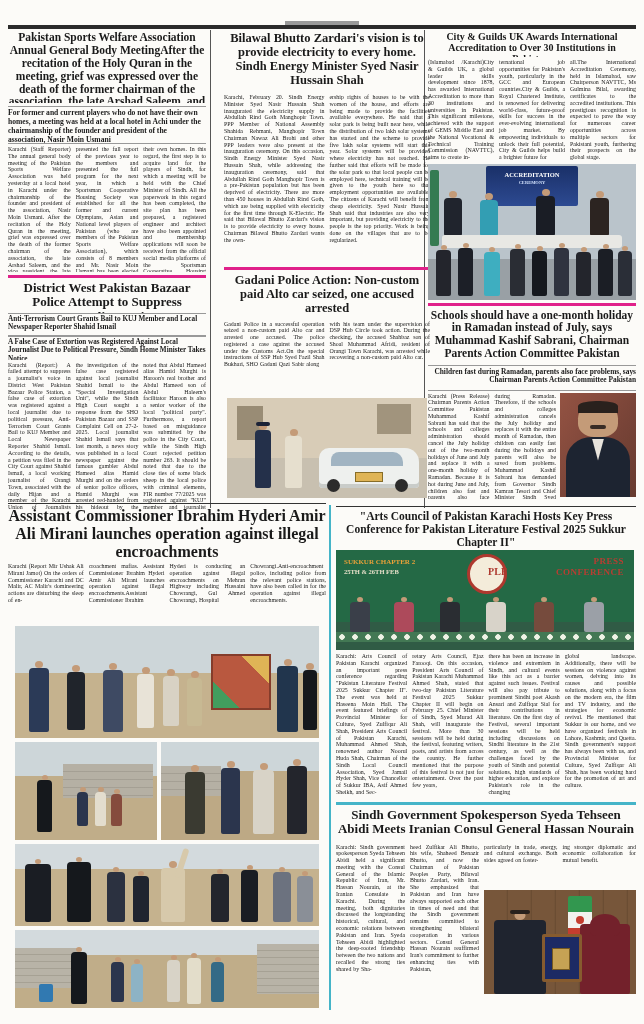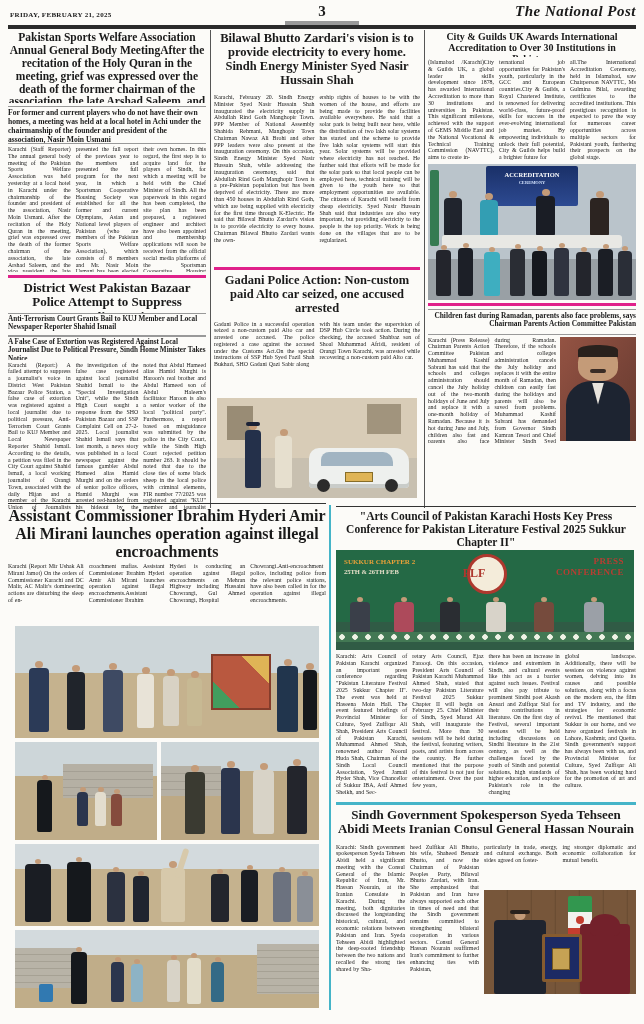--- a/index.html
+++ b/index.html
@@ -17,21 +17,21 @@
   .cols{display:flex;gap:5px;text-align:justify;overflow:hidden;}
   .cols > div{flex:1;font-size:5.9px;line-height:6.8px;word-spacing:.4px;}
   .pinkrule{height:2.5px;background:#e0218a;margin:3px 0;}
   .tealrule{height:2.5px;background:#45b4c8;margin:3px 0;}
   .hairline-t{border-top:.5px solid #999;}
   .hairline-b{border-bottom:.5px solid #999;}
   .vrule{position:absolute;top:30px;height:478px;width:1px;background:#555;}
   .vrule-teal{position:absolute;top:505px;height:505px;width:2px;background:#45b4c8;}
   
   #colA{position:absolute;left:8px;top:31px;width:198px;}
-  #colB{position:absolute;left:214px;top:31px;width:206px;}
+  #colB{position:absolute;left:224px;top:31px;width:206px;}
   #colC{position:absolute;left:428px;top:31px;width:208px;}
   #botL{position:absolute;left:8px;top:503px;width:318px;border-top:1px solid #333;}
   #botR{position:absolute;left:336px;top:506px;width:300px;border-top:1px solid #333;}
   
   .photo{position:relative;overflow:hidden;background:#cfd4d6;filter:saturate(.9);}
   .photo *{position:absolute;}
   .p{position:absolute;border-radius:4px 4px 2px 2px;background:var(--c,#222);}
   .p::before{content:"";position:absolute;top:-7px;left:50%;transform:translateX(-50%);width:8px;height:7px;border-radius:50%;background:#c89a73;}
   .p-sm::before{top:-5px;width:6px;height:5px;}
   .p-lg::before{top:-9px;width:11px;height:9px;}
@@ -49,25 +49,20 @@
   .enc-hl{font-size:16px;margin:3px 0 2px;}
   .arts-hl{font-size:11.5px;margin:3px 0 2px;}
   .con-hl{font-size:13px;margin:2px 0;}
   .mini-cols > div{font-size:5.9px;line-height:6.8px;}
 </style>
 </head>
 <body>
 
 <div class="page">
 
-  <div class="hdr">
-    <span class="hdr-date">FRIDAY, FEBRUARY 21, 2025</span>
-    <span class="hdr-num">3</span>
-    <span class="hdr-mast">The National Post</span>
-  </div>
   <div class="hdr-rule"></div>
   <div class="hdr-num-bar" style="top:21px;z-index:2;"></div>
 
   <div class="vrule" style="left:210px;"></div>
   <div class="vrule" style="left:424px;"></div>
   <div class="vrule-teal" style="left:329px;"></div>
 
   <div id="colA">
     <div class="hl sports-hl" style="height:72px;overflow:hidden;">Pakistan Sports Welfare Association Annual General Body MeetingAfter the recitation of the Holy Quran in the meeting, grief was expressed over the death of the former chairman of the association, the late Arshad Saleem, and the vice president, the late Naeem Gul</div>
     <div class="sub sports-sub hairline-t hairline-b" style="height:32px;overflow:hidden;">For former and current players who do not have their own homes, a meeting was held at a local hotel in Achi under the chairmanship of the founder and president of the association, Nasir Moin Usmani</div>
@@ -136,20 +131,21 @@
       <i class="p p-sm" style="--c:#1c1f28;left:30px;bottom:4px;width:15px;height:48px;"></i>
       <i class="p p-sm" style="--c:#34b0c4;left:56px;bottom:4px;width:16px;height:44px;"></i>
       <i class="p p-sm" style="--c:#2a2d35;left:82px;bottom:4px;width:15px;height:47px;"></i>
       <i class="p p-sm" style="--c:#15181f;left:104px;bottom:4px;width:15px;height:45px;"></i>
       <i class="p p-sm" style="--c:#2f3340;left:126px;bottom:4px;width:15px;height:48px;"></i>
       <i class="p p-sm" style="--c:#23252d;left:148px;bottom:4px;width:15px;height:44px;"></i>
       <i class="p p-sm" style="--c:#1b1e26;left:170px;bottom:4px;width:15px;height:47px;"></i>
       <i class="p p-sm" style="--c:#2a2e38;left:190px;bottom:4px;width:14px;height:45px;"></i>
     </div>
     <div class="pinkrule"></div>
+    <div class="hl sch-hl" style="height:56px;overflow:hidden;">Schools should have a one-month holiday in Ramadan instead of July, says Muhammad Kashif Sabrani, Chairman Parents Action Committee Pakistan</div>
     <div class="sub sch-sub hairline-t hairline-b" style="height:20px;overflow:hidden;text-align:right;">Children fast during Ramadan, parents also face problems, says Chairman Parents Action Committee Pakistan</div>
     <div style="display:flex;gap:4px;margin-top:2px;">
       <div class="cols" style="flex:1;height:106px;">
         <div>Karachi (Press Release) Chairman Parents Action Committee Pakistan Muhammad Kashif Sabrani has said that the schools and colleges administration should cancel the July holiday out of the two-month holidays of June and July and replace it with a one-month holiday of Ramadan. Because it is hot during June and July, children also fast and parents also face problems during school hours in the morning</div>
         <div>during Ramadan. Therefore, if the schools and colleges administration cancels the July holiday and replaces it with the entire month of Ramadan, then children can easily fast during the holidays and parents will also be saved from problems. Muhammad Kashif Sabrani has demanded from Governor Sindh Kamran Tesori and Chief Minister Sindh Syed Murad Ali Shah to Announce holidays.</div>
       </div>
 
       <div class="photo" style="width:76px;height:104px;flex:none;background:linear-gradient(125deg,#9a5240,#7c4234 60%,#6b3a2e);">
         <i style="left:18px;top:10px;width:40px;height:34px;background:#c89a73;border-radius:45% 45% 40% 40%;"></i>
         <i style="left:18px;top:8px;width:40px;height:12px;background:#2a211c;border-radius:45% 45% 0 0;"></i>
@@ -224,21 +220,21 @@
     </div>
   </div>
 
   <div id="botR">
     <div class="hl arts-hl" style="height:38px;overflow:hidden;">"Arts Council of Pakistan Karachi Hosts Key Press Conference for Pakistan Literature Festival 2025 Sukkur Chapter II"</div>
 
     <div class="photo" style="width:298px;height:100px;background:linear-gradient(#1e6b43 72%,#2c5c44 72%);">
       <span class="ovl" style="left:8px;top:8px;color:#f0a02c;font-size:7px;">SUKKUR CHAPTER 2</span>
       <span class="ovl" style="left:8px;top:18px;color:#e8e0c8;font-size:6.5px;">25TH &amp; 26TH FEB</span>
       <i style="left:131px;top:4px;width:34px;height:34px;background:#f5ecd8;border:3px solid #b8352a;border-radius:50%;"></i>
-      <span class="ovl" style="left:118px;top:16px;width:40px;text-align:center;color:#b8352a;font-size:12px;">PLF</span>
+      <span class="ovl" style="left:131px;top:16px;width:40px;text-align:right;color:#b8352a;font-size:10px;">PLF</span>
       <span class="ovl" style="right:10px;top:6px;color:#c23b2e;font-size:9px;letter-spacing:.5px;">PRESS</span>
       <span class="ovl" style="right:10px;top:17px;color:#c23b2e;font-size:9px;letter-spacing:.5px;">CONFERENCE</span>
       <i class="p p-sm" style="--c:#3a3f4a;left:14px;bottom:18px;width:20px;height:30px;"></i>
       <i class="p p-sm" style="--c:#b5485a;left:58px;bottom:18px;width:20px;height:30px;"></i>
       <i class="p p-sm" style="--c:#2a2d33;left:104px;bottom:18px;width:20px;height:30px;"></i>
       <i class="p p-sm" style="--c:#d8d3c8;left:150px;bottom:18px;width:20px;height:30px;"></i>
       <i class="p p-sm" style="--c:#7a4a3a;left:198px;bottom:18px;width:20px;height:30px;"></i>
       <i class="p p-sm" style="--c:#9aa0a8;left:248px;bottom:18px;width:20px;height:30px;"></i>
       <i style="left:0;bottom:8px;width:298px;height:10px;background:radial-gradient(circle at 6px 5px,#eef2e4 2.5px,#3f7a52 3px);background-size:13px 10px;"></i>
     </div>

